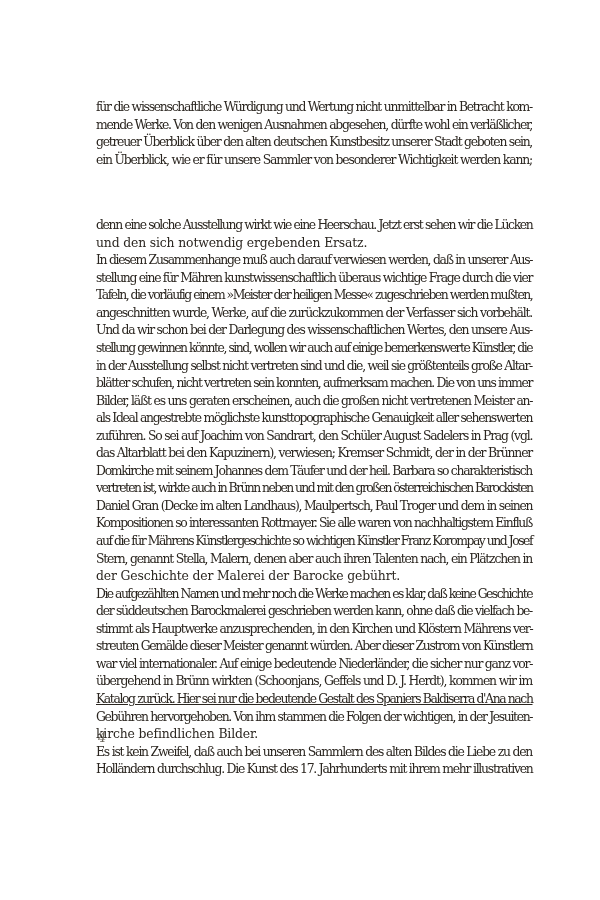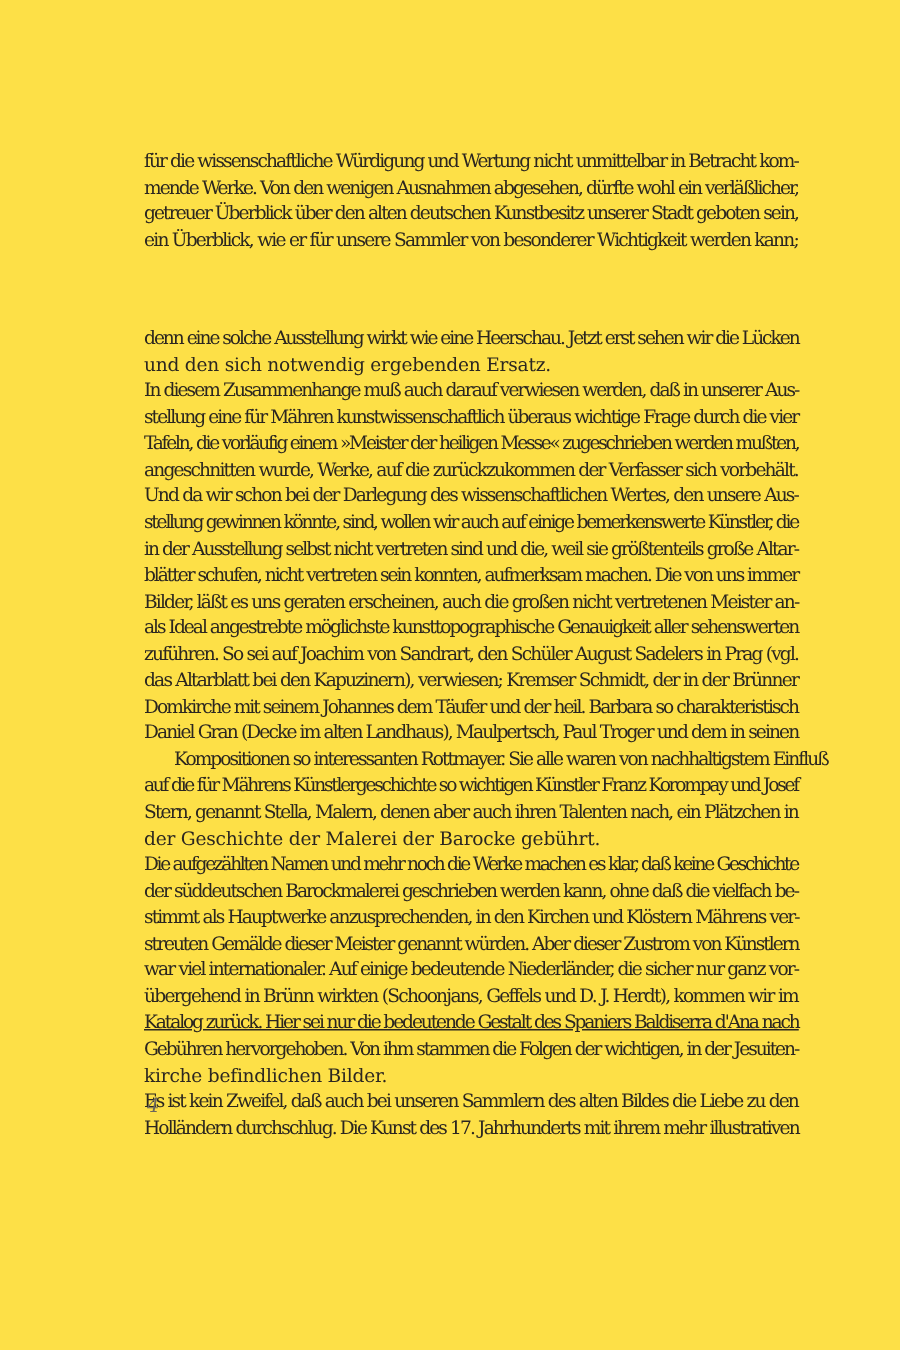--- a/index.html
+++ b/index.html
@@ -10,21 +10,21 @@
       width: 600px;
       height: 900px;
       background: #ede8dc;
       position: relative;
       overflow: hidden;
     }
     .page {
       position: absolute;
       left: 0; top: 0;
       width: 600px; height: 900px;
-      background: #fde047;
+      background: #ffffff;
     }
     .text-block {
       position: absolute;
       left: 96px;
       top: 98px;
       width: 436px;
       font-family: "DejaVu Serif", "Liberation Serif", serif;
       font-size: 12.4px;
       line-height: 17.55px;
       color: #2b2620;
@@ -71,22 +71,23 @@
         <span class="line" style="white-space: nowrap; letter-spacing: -1.2px;">angeschnitten wurde, Werke, auf die zurückzukommen der Verfasser sich vorbehält.</span>
         <span class="line" style="white-space: nowrap; letter-spacing: -1.224px;">Und da wir schon bei der Darlegung des wissenschaftlichen Wertes, den unsere Aus-</span>
         <span class="line" style="white-space: nowrap; letter-spacing: -1.472px;">stellung gewinnen könnte, sind, wollen wir auch auf einige bemerkenswerte Künstler, die</span>
         <span class="line" style="white-space: nowrap; letter-spacing: -1.283px;">in der Ausstellung selbst nicht vertreten sind und die, weil sie größtenteils große Altar-</span>
         <span class="line" style="white-space: nowrap; letter-spacing: -1.355px;">blätter schufen, nicht vertreten sein konnten, aufmerksam machen. Die von uns immer</span>
         <span class="line" style="white-space: nowrap; letter-spacing: -1.209px;">Bilder, läßt es uns geraten erscheinen, auch die großen nicht vertretenen Meister an-</span>
         <span class="line" style="white-space: nowrap; letter-spacing: -1.319px;">als Ideal angestrebte möglichste kunsttopographische Genauigkeit aller sehenswerten</span>
         <span class="line" style="white-space: nowrap; letter-spacing: -1.21px;">zuführen. So sei auf Joachim von Sandrart, den Schüler August Sadelers in Prag (vgl.</span>
         <span class="line" style="white-space: nowrap; letter-spacing: -1.187px;">das Altarblatt bei den Kapuzinern), verwiesen; Kremser Schmidt, der in der Brünner</span>
         <span class="line" style="white-space: nowrap; letter-spacing: -1.296px;">Domkirche mit seinem Johannes dem Täufer und der heil. Barbara so charakteristisch</span>
+        <span class="line" style="white-space: nowrap; letter-spacing: -1.588px;">vertreten ist, wirkte auch in Brünn neben und mit den großen österreichischen Barockisten</span>
         <span class="line" style="white-space: nowrap; letter-spacing: -1.249px;">Daniel Gran (Decke im alten Landhaus), Maulpertsch, Paul Troger und dem in seinen</span>
-        <span class="line" style="white-space: nowrap; letter-spacing: -1.307px; margin-left: 20px;">Kompositionen so interessanten Rottmayer. Sie alle waren von nachhaltigstem Einfluß</span>
+        <span class="line" style="white-space: nowrap; letter-spacing: -1.307px;">Kompositionen so interessanten Rottmayer. Sie alle waren von nachhaltigstem Einfluß</span>
         <span class="line" style="white-space: nowrap; letter-spacing: -1.479px;">auf die für Mährens Künstlergeschichte so wichtigen Künstler Franz Korompay und Josef</span>
         <span class="line" style="white-space: nowrap; letter-spacing: -1.221px;">Stern, genannt Stella, Malern, denen aber auch ihren Talenten nach, ein Plätzchen in</span>
         <span class="line last" style="white-space: nowrap;">der Geschichte der Malerei der Barocke gebührt.</span>
       </div>
       <div>
         <span class="line" style="white-space: nowrap; letter-spacing: -1.536px;">Die aufgezählten Namen und mehr noch die Werke machen es klar, daß keine Geschichte</span>
         <span class="line" style="white-space: nowrap; letter-spacing: -1.298px;">der süddeutschen Barockmalerei geschrieben werden kann, ohne daß die vielfach be-</span>
         <span class="line" style="white-space: nowrap; letter-spacing: -1.251px;">stimmt als Hauptwerke anzusprechenden, in den Kirchen und Klöstern Mährens ver-</span>
         <span class="line" style="white-space: nowrap; letter-spacing: -1.335px;">streuten Gemälde dieser Meister genannt würden. Aber dieser Zustrom von Künstlern</span>
         <span class="line" style="white-space: nowrap; letter-spacing: -1.22px;">war viel internationaler. Auf einige bedeutende Niederländer, die sicher nur ganz vor-</span>

